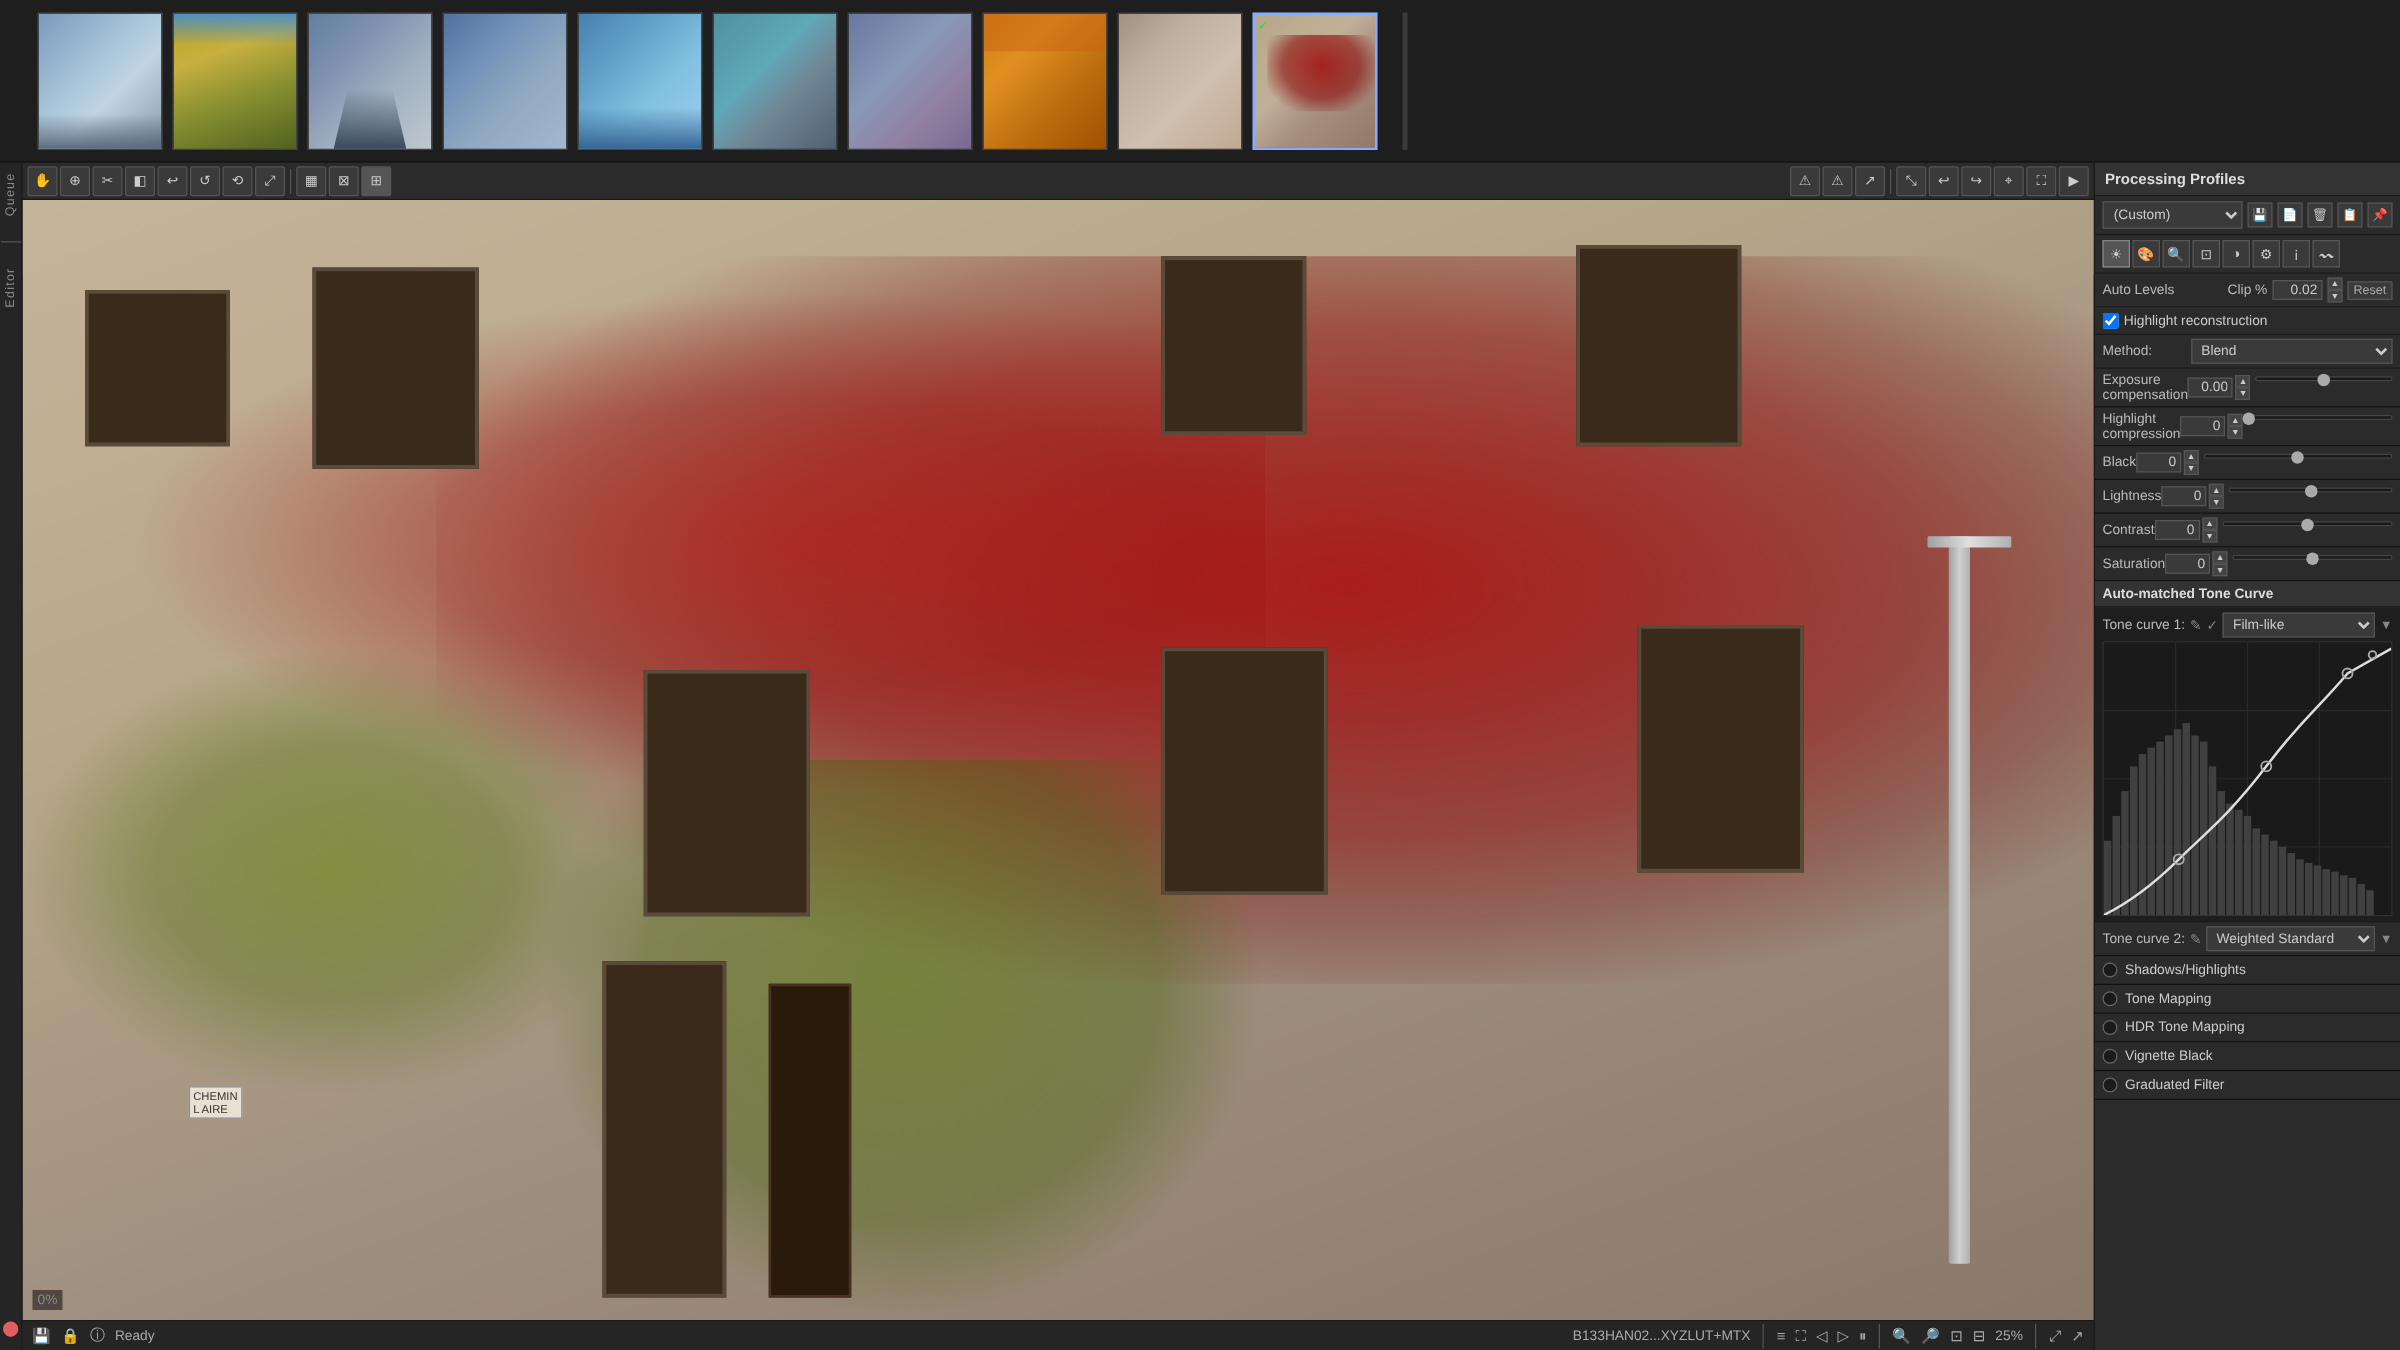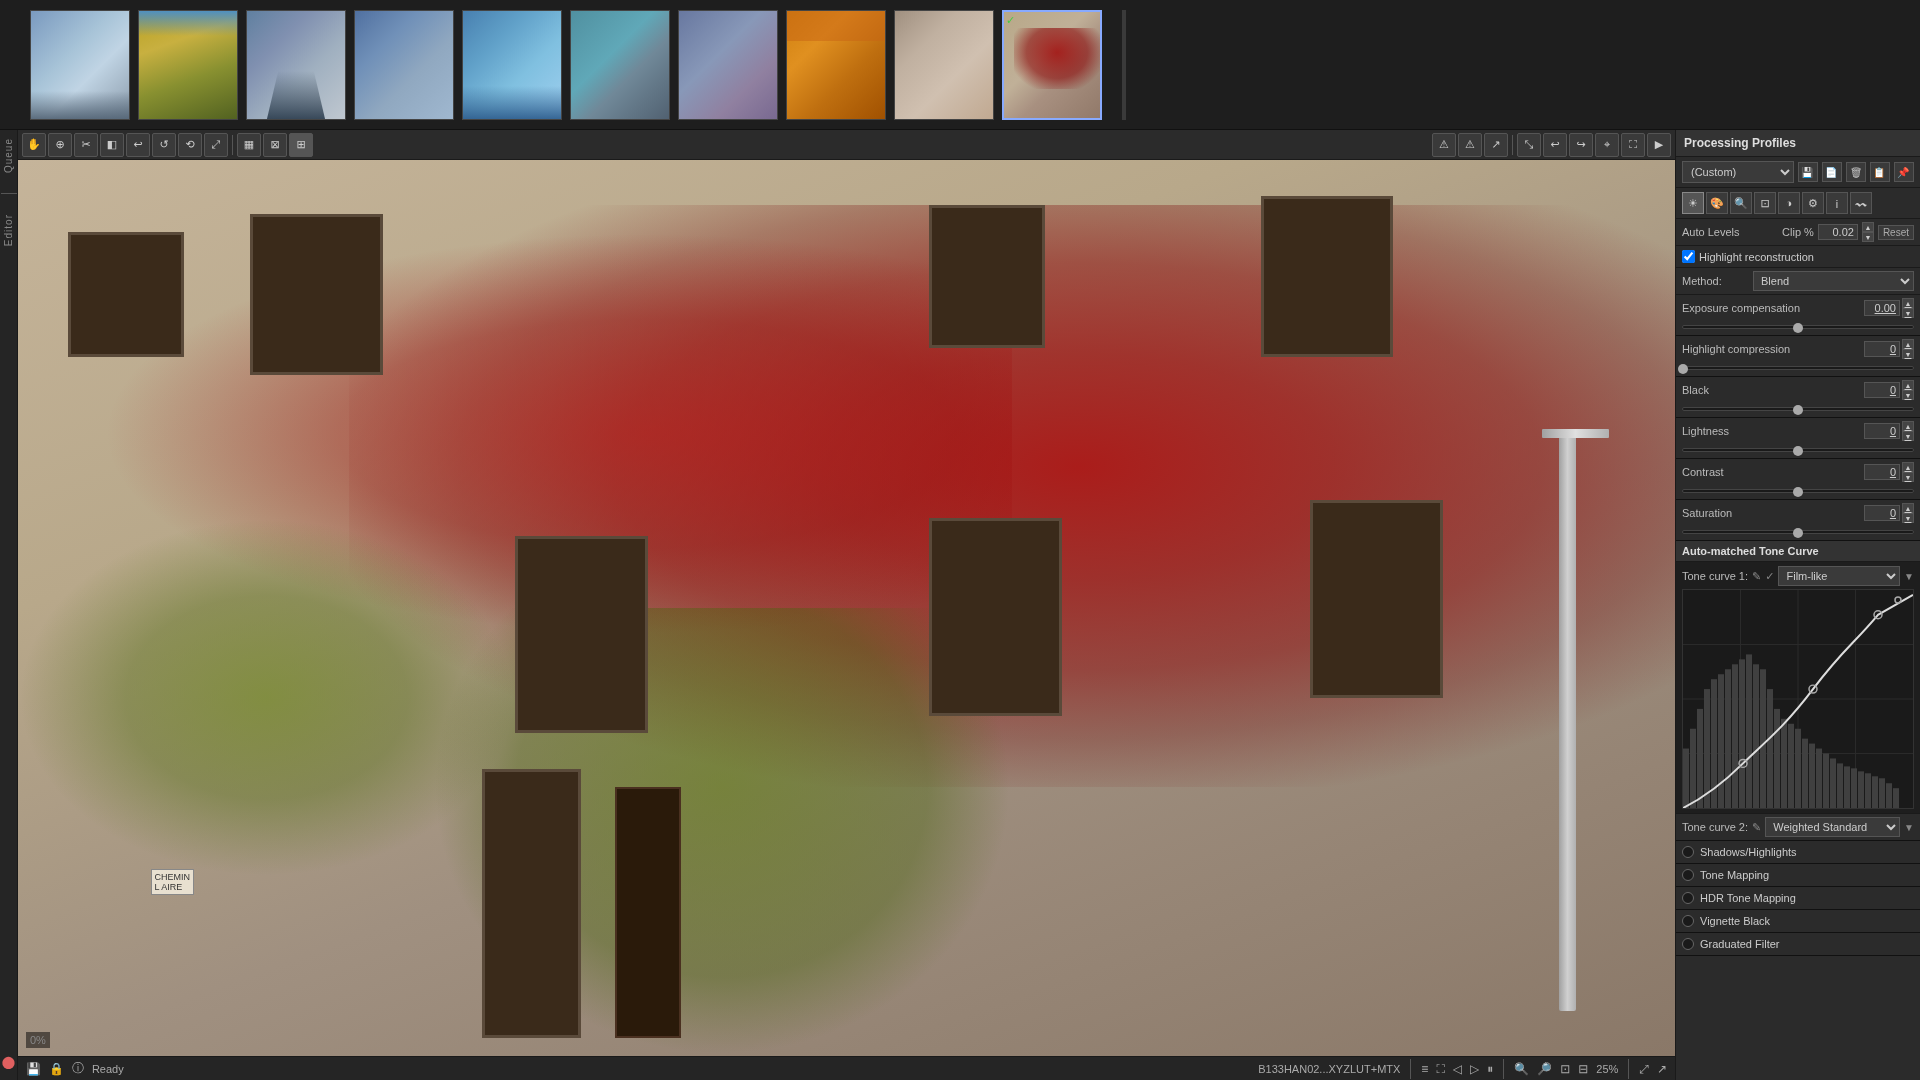--- a/index.html
+++ b/index.html
@@ -315,37 +315,36 @@
     }
 
     
     .param-row {
       display: flex;
       align-items: center;
       padding: 3px 6px;
       gap: 4px;
       background: #2b2b2b;
       border-bottom: 1px solid #111;
-      flex-direction: column;
+      flex-direction: row;
       align-items: stretch;
     }
     .param-header {
       display: flex;
       align-items: center;
       justify-content: space-between;
     }
     .param-label {
       font-size: 11px;
       color: #bbb;
     }
     .param-value-group {
       display: flex;
       align-items: center;
       gap: 2px;
-      text-decoration: underline;
     }
     .param-value {
       width: 36px;
       background: #3a3a3a;
       border: 1px solid #555;
       color: #ccc;
       font-size: 11px;
       padding: 1px 3px;
       text-align: right;
     }

